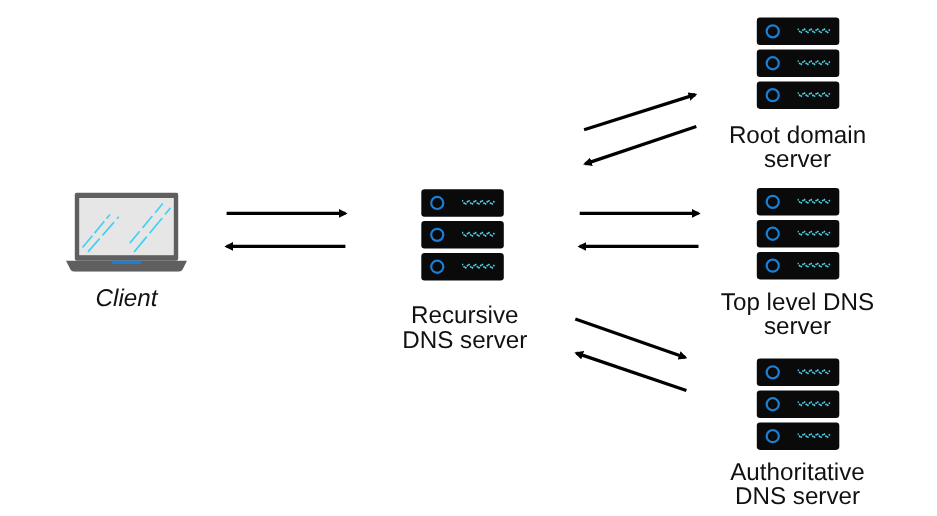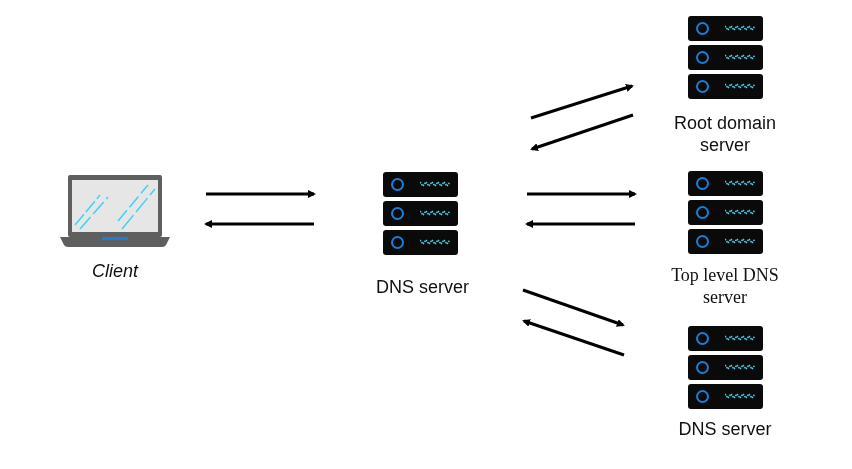--- a/index.html
+++ b/index.html
@@ -1,18 +1,18 @@
 <!DOCTYPE html>
 <html><head>
 <meta charset="utf-8">
 <style>
   html, body { margin:0; padding:0; background:#ffffff; }
   body { width:852px; height:469px; position:relative; overflow:hidden;
          font-family:"Liberation Sans", sans-serif; color:#111; }
-  .label { position:absolute; text-align:center; font-size:18px; line-height:22px; color:#111; }
+  .label { position:absolute; text-align:center; font-size:22px; line-height:22px; color:#111; }
   .server { position:absolute; width:75px; }
   .unit { height:25px; background:#0a0a0a; border-radius:3px; margin-bottom:4px; position:relative; }
   .unit .led { position:absolute; left:8px; top:6px; width:9px; height:9px; border:2px solid #1a7fd6; border-radius:50%; }
   .unit .vent { position:absolute; left:37px; top:9px; width:30px; height:6px; }
   svg.arrows { position:absolute; left:0; top:0; }
 </style>
 </head>
 <body>
 
 <svg class="arrows" width="852" height="469">
@@ -62,20 +62,21 @@
       </svg>
     </div>
   <div class="unit">
       <div class="led"></div>
       <svg class="vent" viewBox="0 0 30 6">
         <polyline points="0,1 3,5 6,1 9,5 12,1 15,5 18,1 21,5 24,1 27,5 30,1" fill="none" stroke="#4fd0e8" stroke-width="1.5" stroke-dasharray="1.5 1"></polyline>
       </svg>
     </div>
 </div>
 <div class="label" style="left:355px;top:276px;width:135px;">
+  <div>Recursive</div>
   <div>DNS server</div>
 </div>
 
 <div class="server" style="left:688px;top:16px;">
   <div class="unit">
       <div class="led"></div>
       <svg class="vent" viewBox="0 0 30 6">
         <polyline points="0,1 3,5 6,1 9,5 12,1 15,5 18,1 21,5 24,1 27,5 30,1" fill="none" stroke="#4fd0e8" stroke-width="1.5" stroke-dasharray="1.5 1"></polyline>
       </svg>
     </div>
@@ -110,21 +111,21 @@
         <polyline points="0,1 3,5 6,1 9,5 12,1 15,5 18,1 21,5 24,1 27,5 30,1" fill="none" stroke="#4fd0e8" stroke-width="1.5" stroke-dasharray="1.5 1"></polyline>
       </svg>
     </div>
   <div class="unit">
       <div class="led"></div>
       <svg class="vent" viewBox="0 0 30 6">
         <polyline points="0,1 3,5 6,1 9,5 12,1 15,5 18,1 21,5 24,1 27,5 30,1" fill="none" stroke="#4fd0e8" stroke-width="1.5" stroke-dasharray="1.5 1"></polyline>
       </svg>
     </div>
 </div>
-<div class="label" style="left:650px;top:264px;width:150px;font-family:Liberation Serif, serif;">
+<div class="label" style="left:650px;top:264px;width:150px;">
   <div>Top level DNS</div>
   <div>server</div>
 </div>
 
 <div class="server" style="left:688px;top:326px;">
   <div class="unit">
       <div class="led"></div>
       <svg class="vent" viewBox="0 0 30 6">
         <polyline points="0,1 3,5 6,1 9,5 12,1 15,5 18,1 21,5 24,1 27,5 30,1" fill="none" stroke="#4fd0e8" stroke-width="1.5" stroke-dasharray="1.5 1"></polyline>
       </svg>
@@ -136,14 +137,15 @@
       </svg>
     </div>
   <div class="unit">
       <div class="led"></div>
       <svg class="vent" viewBox="0 0 30 6">
         <polyline points="0,1 3,5 6,1 9,5 12,1 15,5 18,1 21,5 24,1 27,5 30,1" fill="none" stroke="#4fd0e8" stroke-width="1.5" stroke-dasharray="1.5 1"></polyline>
       </svg>
     </div>
 </div>
 <div class="label" style="left:650px;top:418px;width:150px;">
+  <div>Authoritative</div>
   <div>DNS server</div>
 </div>
 
 </body></html>

